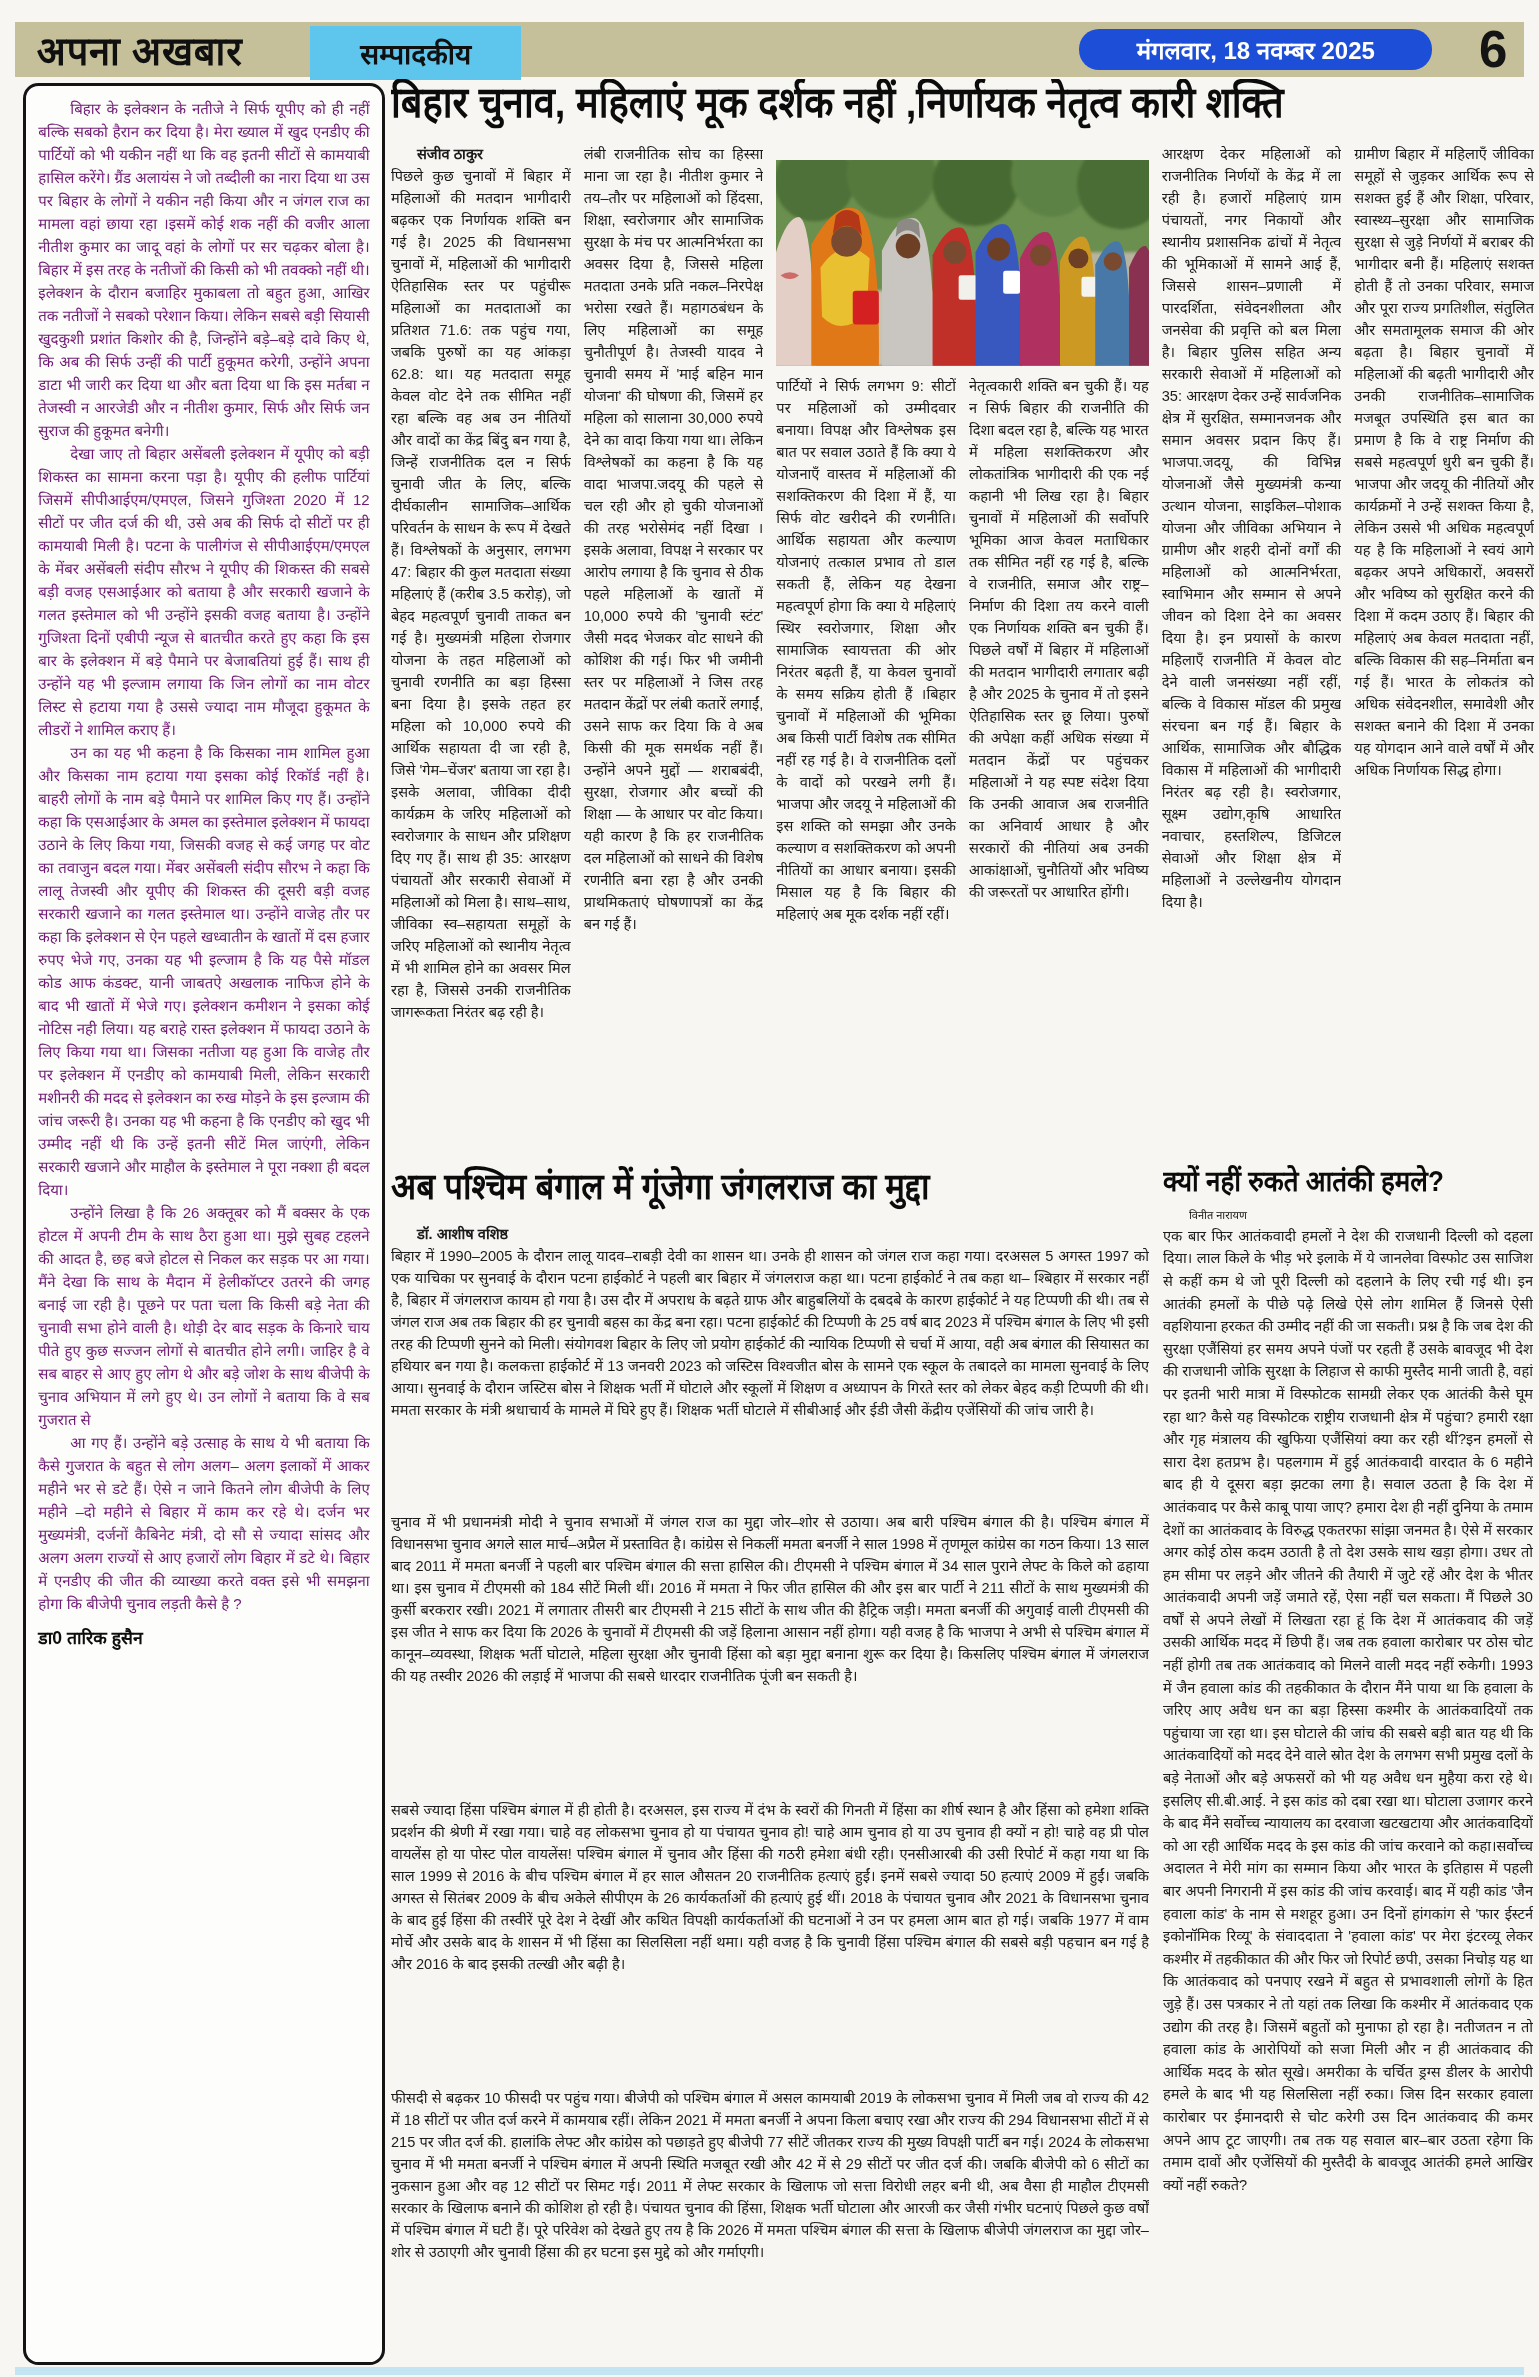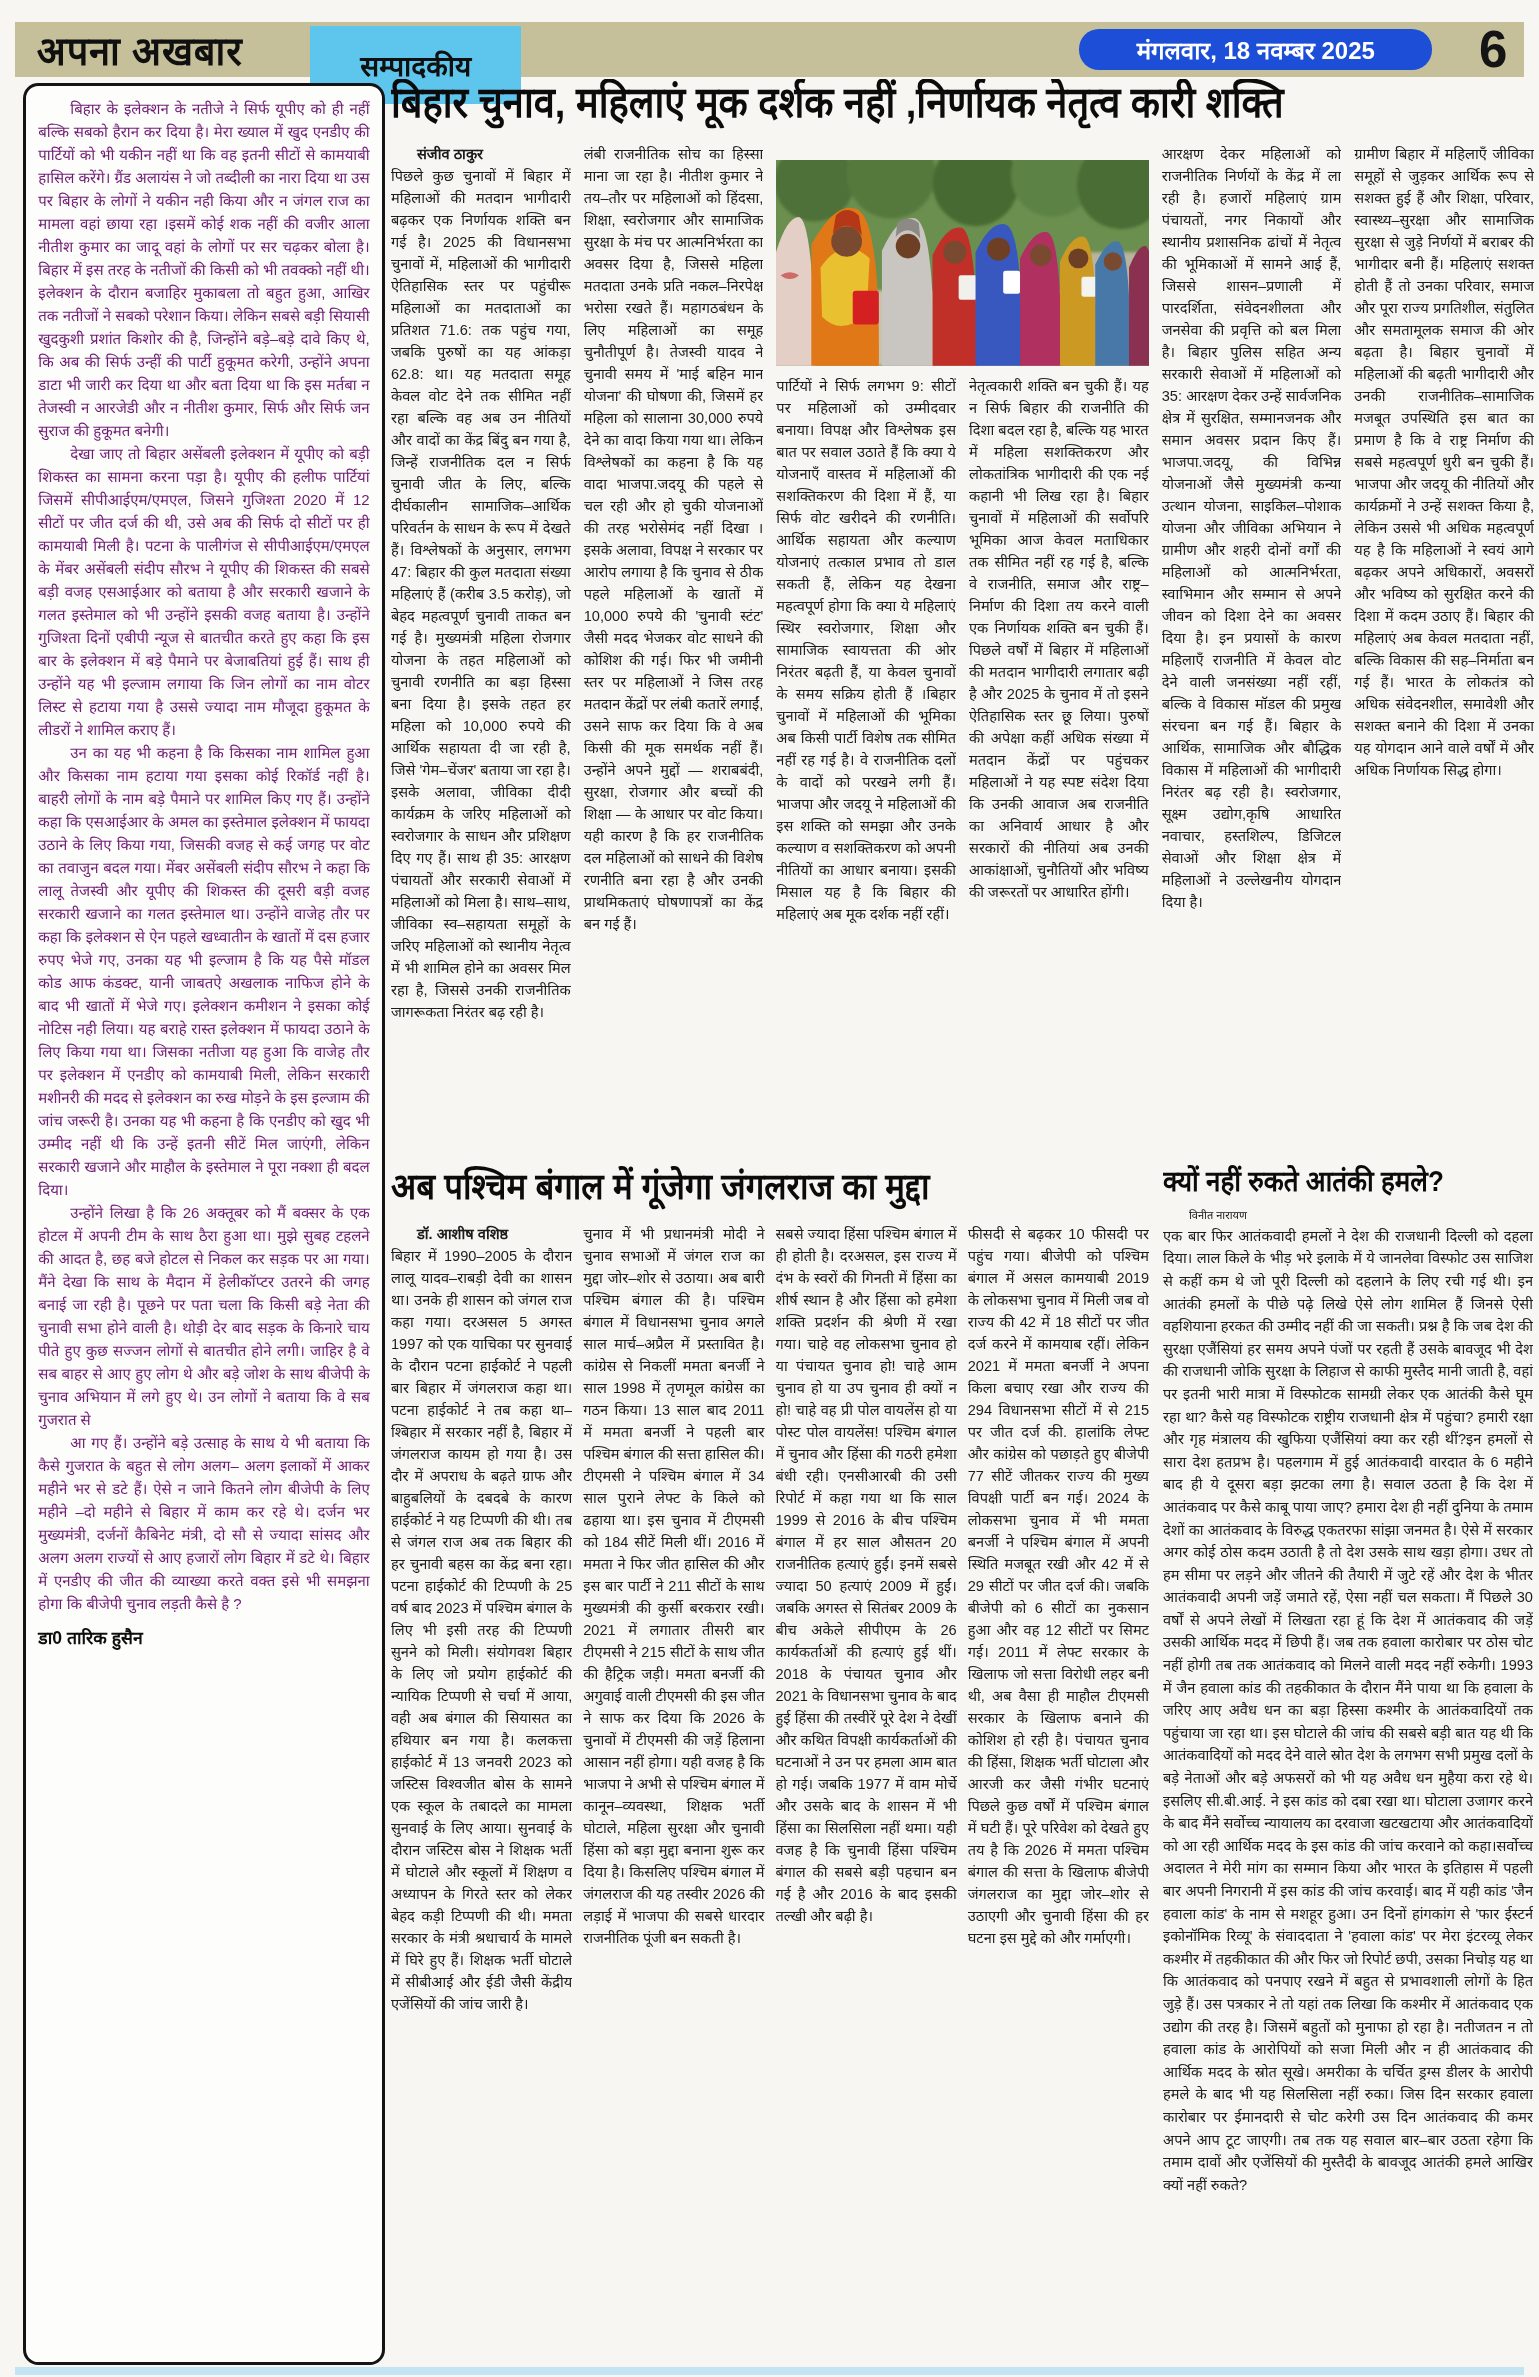--- a/index.html
+++ b/index.html
@@ -16,21 +16,21 @@
     background:#c5c09a;display:flex;align-items:center;
   }
   .masthead-title{
     font-size:38px;font-weight:bold;letter-spacing:0.8px;
     margin-left:21.5px;white-space:nowrap;color:#101010;
     transform:scaleY(1.05);
   }
   .section-label{
     position:absolute;left:295px;top:4.6px;height:46px;min-width:183px;
     background:#5ec5ec;display:flex;align-items:center;justify-content:center;
-    font-size:28px;font-weight:bold;color:#101010;padding:16px 14px;
+    font-size:28px;font-weight:bold;color:#101010;padding:4px 14px;
   }
   .date-badge{
     position:absolute;right:92px;top:7px;height:41px;min-width:313px;
     background:#1d4ed8;border-radius:20px;color:#ffffff;
     display:flex;align-items:center;justify-content:center;
     font-size:24px;font-weight:bold;padding:0 20px;white-space:nowrap;
   }
   .page-number{
     position:absolute;right:17px;top:-1.5px;
     font-size:51px;font-weight:bold;color:#141414;
@@ -73,21 +73,21 @@
   .main-photo{
     position:absolute;left:385px;top:17px;width:373px;height:206px;
     overflow:hidden;background:#6b8f4e;
   }
   
   .wb-article{position:absolute;left:391px;top:1160px;width:758px;height:1206px;}
   .wb-headline{
     font-weight:bold;font-size:33px;white-space:nowrap;overflow:hidden;
     color:#0b0b0b;transform:scaleY(1.1);transform-origin:left top;
   }
-  .wb-body{display:flex;gap:11px;margin-top:18.4px;height:1140px;overflow:hidden;}
+  .wb-body{display:flex;gap:11px;margin-top:18.4px;height:1140px;overflow:hidden;flex-direction:column;}
   
   .terror-article{position:absolute;left:1163px;top:1160px;width:370px;height:1206px;}
   .terror-headline{
     font-weight:bold;font-size:26px;white-space:nowrap;overflow:hidden;
     color:#0b0b0b;transform:scaleY(1.1);transform-origin:left top;
   }
   .terror-byline{font-weight:normal;font-size:11px;margin:10.7px 0 3.1px 26px;color:#141414;}
   .terror-body{
     text-align:justify;font-size:14.6px;line-height:22.6px;color:#1b1b1b;
     height:1114px;overflow:hidden;

